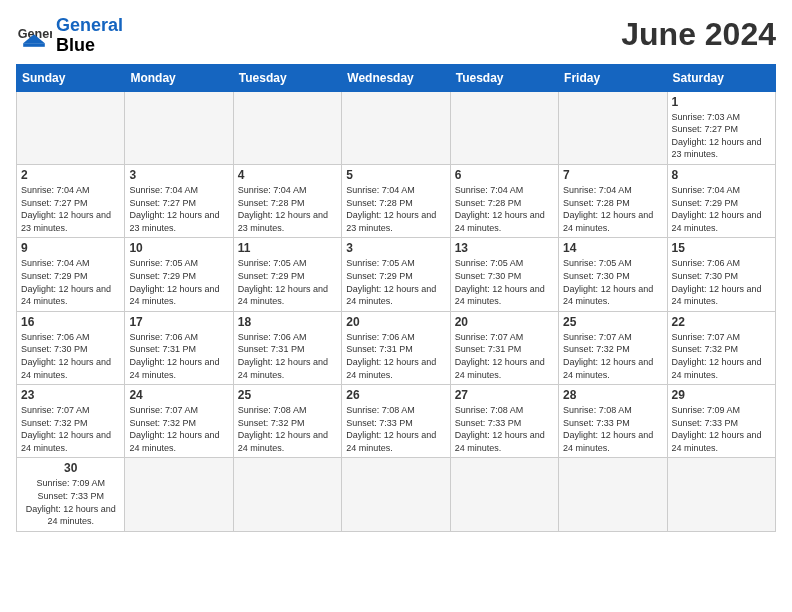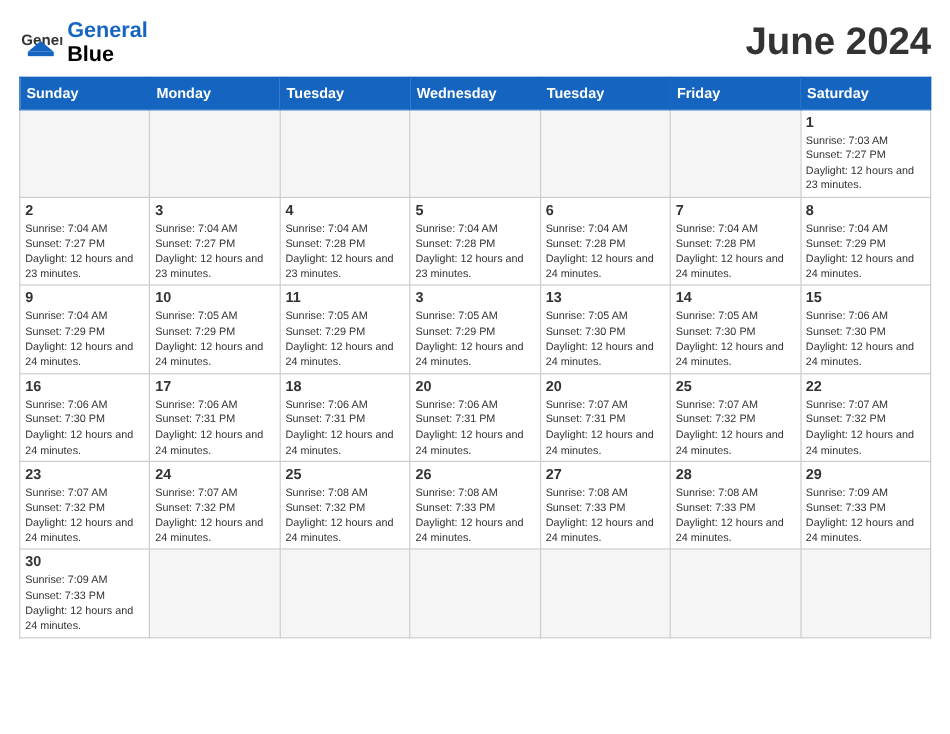--- a/index.html
+++ b/index.html
@@ -81,20 +81,21 @@
     .day-info {
       font-size: 9px;
       color: #333;
       line-height: 1.4;
     }
     .last-row td {
       background: #f5f5f5;
     }
     .last-row td.has-data {
       background: #fff;
+      text-align: center;
     }
   </style>
 </head>
 <body>
 
 <div class="header-area">
   <div class="logo">
     <svg class="logo-icon" viewBox="0 0 40 40">
       <text x="2" y="22" font-size="14" font-weight="bold" fill="#333">General</text>
       <polygon points="8,28 20,18 32,28" fill="#1565c0"></polygon>

